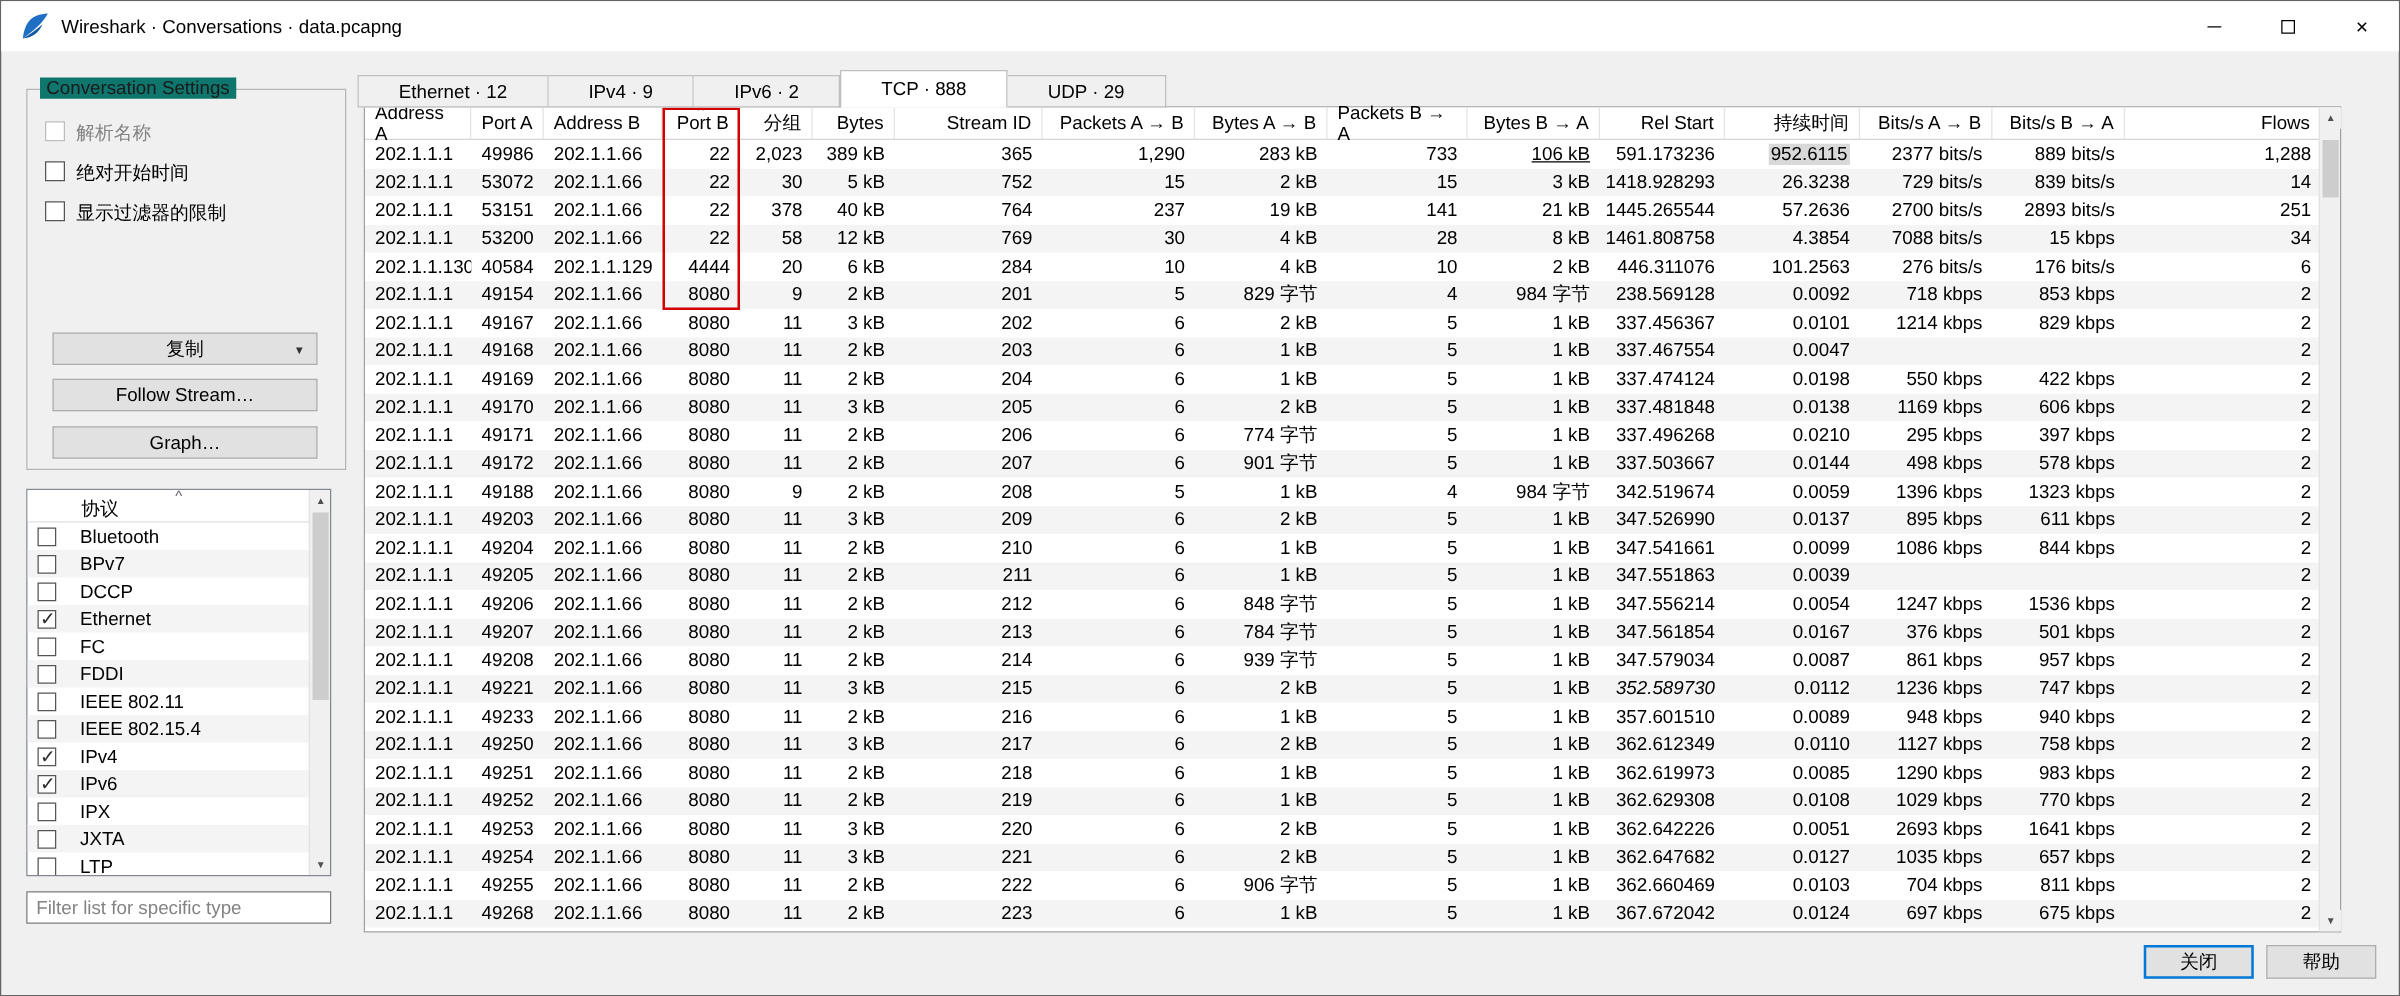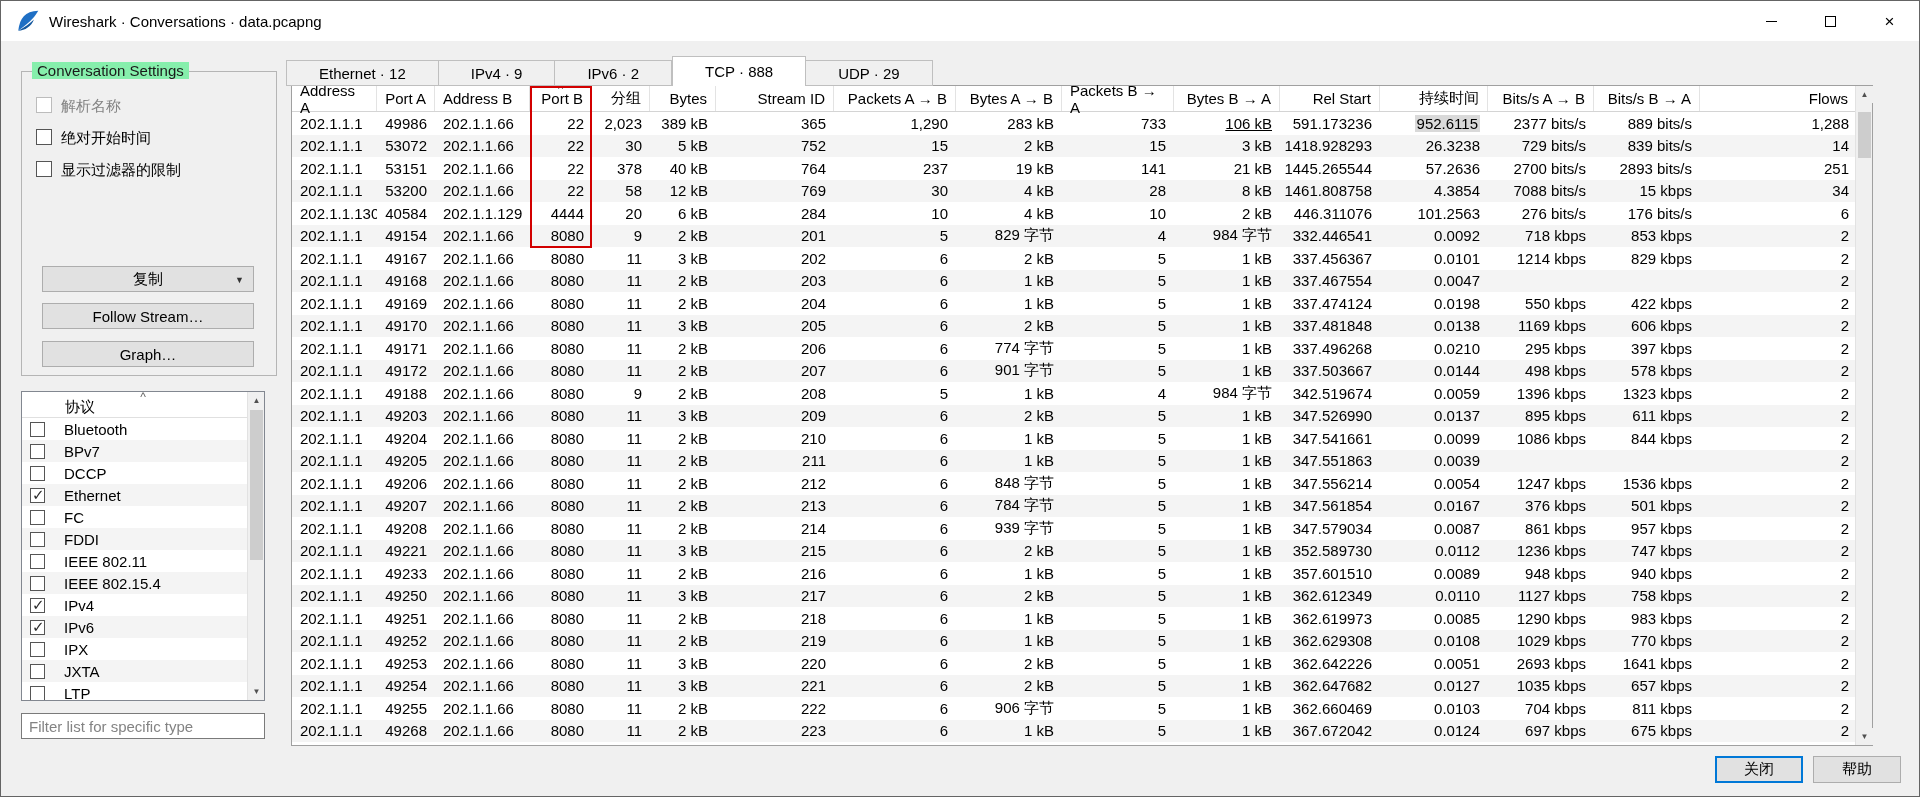--- a/index.html
+++ b/index.html
@@ -15,21 +15,21 @@
   #app-logo { width:26px; height:26px; margin:0 8px 0 14px; }
   #title-text { font-size:15px; color:#000; }
   #win-controls { position:absolute; right:0; top:0; height:40px; display:flex; }
   .win-btn { width:59px; height:40px; display:flex; align-items:center; justify-content:center; }
   .glyph-min { width:11px; height:1px; background:#000; display:block; }
   .glyph-max { width:11px; height:11px; border:1px solid #000; display:block; }
   .glyph-close { font-size:17px; line-height:1; color:#000; }
 
   
   #groupbox { position:absolute; left:20px; top:70px; width:256px; height:305px; border:1px solid #b5b5b5; }
-  #groupbox-title { position:absolute; left:10px; top:-10px; background:#86efac; padding:0 5px; color:#1a1a1a; }
+  #groupbox-title { position:absolute; left:10px; top:-10px; background:#0f766e; padding:0 5px; color:#1a1a1a; }
   .cb-row { position:absolute; left:14px; display:flex; height:20px;font-family:Liberation Mono, monospace; }
   .cb-box { width:16px; height:16px; background:#fff; border:1px solid #555; margin-right:9px; position:relative; flex:none; }
   .cb-box.checked::after { content:"✓"; position:absolute; left:1px; top:-3px; font-size:15px; color:#2b2b2b; }
   .cb-row.disabled .cb-box { border-color:#bcbcbc; }
   .cb-row.disabled .cb-label { color:#838383; }
   .panel-btn { position:absolute; left:20px; width:212px; height:26px; background:#e1e1e1; border:1px solid #adadad;
     display:flex; align-items:center; justify-content:center; font-size:15px; }
   #copy-button .drop-arrow { position:absolute; right:9px; top:8px; font-size:9px; color:#333; }
 
   
@@ -549,21 +549,21 @@
           <div class="td ar" style="width: 106px;">
             <span>829 字节</span>
           </div>
           <div class="td ar" style="width: 112px;">
             <span>4</span>
           </div>
           <div class="td ar" style="width: 106px;">
             <span>984 字节</span>
           </div>
           <div class="td ar" style="width: 100px;">
-            <span>332.446541</span>
+            <span>238.569128</span>
           </div>
           <div class="td ar" style="width: 108px;">
             <span>0.0092</span>
           </div>
           <div class="td ar" style="width: 106px;">
             <span>718 kbps</span>
           </div>
           <div class="td ar" style="width: 106px;">
             <span>853 kbps</span>
           </div>
@@ -1248,21 +1248,21 @@
           </div>
           <div class="td ar" style="width: 106px;">
             <span>2 kB</span>
           </div>
           <div class="td ar" style="width: 112px;">
             <span>5</span>
           </div>
           <div class="td ar" style="width: 106px;">
             <span>1 kB</span>
           </div>
-          <div class="td ar" style="width: 100px;">
+          <div class="td ar" style="width: 100px; font-style: italic;">
             <span>352.589730</span>
           </div>
           <div class="td ar" style="width: 108px;">
             <span>0.0112</span>
           </div>
           <div class="td ar" style="width: 106px;">
             <span>1236 kbps</span>
           </div>
           <div class="td ar" style="width: 106px;">
             <span>747 kbps</span>

